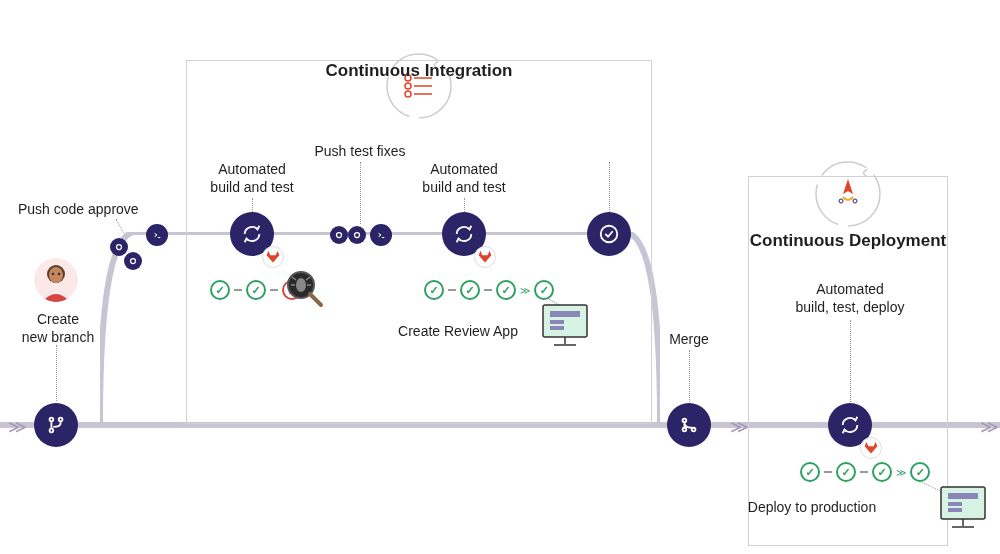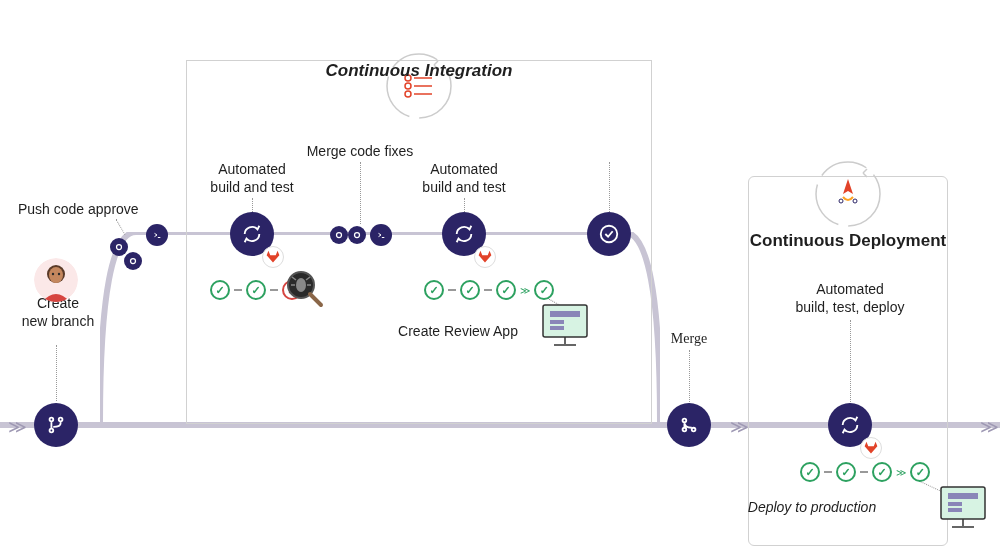--- a/index.html
+++ b/index.html
@@ -30,22 +30,22 @@
       height: 196px;
       pointer-events: none;
     }
     
     
     .section-box {
       position: absolute;
       border: 1px solid #d1d1d1;
       background: transparent;
     }
-    .ci-box { top: 60px; left: 186px; width: 466px; height: 364px; font-style: italic; }
-    .cd-box { top: 176px; left: 748px; width: 200px; height: 370px; border-radius: 6px; }
+    .ci-box { top: 60px; left: 186px; width: 466px; height: 364px; }
+    .cd-box { top: 176px; left: 748px; width: 200px; height: 370px; }
     
     .section-title {
       position: absolute;
       font-size: 17px;
       font-weight: 700;
       color: #1f1f1f;
       text-align: center;
       width: 100%;
     }
     .cd-box .section-title { top: 54px; }
@@ -239,21 +239,21 @@
     <svg viewBox="0 0 44 44">
       <circle cx="22" cy="22" r="22" fill="#fbe8e8"></circle>
       <circle cx="22" cy="16" r="9" fill="#5a3a28"></circle>
       <ellipse cx="22" cy="17" rx="7" ry="8" fill="#c4875e"></ellipse>
       <circle cx="19" cy="16" r="1.2" fill="#2a2a2a"></circle>
       <circle cx="25" cy="16" r="1.2" fill="#2a2a2a"></circle>
       <path d="M8 44 Q22 28 36 44" fill="#d64540"></path>
     </svg>
   </div>
   <div class="dotted-v" style="top:345px; left:56px; height:56px;"></div>
-  <div class="label" style="top:294px; left:16px; width:84px; white-space:pre-line;">Create
+  <div class="label" style="top:310px; left:16px; width:84px; white-space:pre-line;">Create
 new branch</div>
 
   <div class="node" style="top:403px; left:34px;">
     <svg viewBox="0 0 24 24">
         <path d="M7 4 a2 2 0 1 0 0 4 a2 2 0 1 0 0-4 M7 16 a2 2 0 1 0 0 4 a2 2 0 1 0 0-4 M17 4 a2 2 0 1 0 0 4 a2 2 0 1 0 0-4 M7 8 v8 M17 8 v2 q0 4 -8 4" fill="none" stroke="#fff" stroke-width="2"></path>
       </svg>
   </div>
 
   <div class="label" style="top:200px; left:18px; width:130px; text-align:left;">Push code approve</div>
   <div class="dotted-v" style="top:218px; left:120px; height:18px; transform:rotate(-30deg);"></div>
@@ -299,21 +299,21 @@
       <circle cx="15" cy="15" r="13" fill="#2a2a2a" stroke="#555" stroke-width="2"></circle>
       <ellipse cx="15" cy="15" rx="5" ry="7" fill="#888"></ellipse>
       <line x1="10" y1="10" x2="6" y2="7" stroke="#888" stroke-width="1.5"></line>
       <line x1="20" y1="10" x2="24" y2="7" stroke="#888" stroke-width="1.5"></line>
       <line x1="9" y1="15" x2="5" y2="15" stroke="#888" stroke-width="1.5"></line>
       <line x1="21" y1="15" x2="25" y2="15" stroke="#888" stroke-width="1.5"></line>
       <line x1="24" y1="24" x2="35" y2="35" stroke="#8a6648" stroke-width="4" stroke-linecap="round"></line>
     </svg>
   </div>
 
-  <div class="label" style="top:142px; left:300px; width:120px;">Merge code fixes</div>
+  <div class="label" style="top:142px; left:300px; width:120px;">Push test fixes</div>
   <div class="dotted-v" style="top:162px; left:360px; height:62px;"></div>
   <div class="mini-node" style="top:226px; left:330px;">
     <svg viewBox="0 0 12 12">
         <circle cx="6" cy="6" r="3" fill="none" stroke="#fff" stroke-width="1.5"></circle>
       </svg>
   </div>
   <div class="mini-node" style="top:226px; left:348px;">
     <svg viewBox="0 0 12 12">
         <circle cx="6" cy="6" r="3" fill="none" stroke="#fff" stroke-width="1.5"></circle>
       </svg>
@@ -362,21 +362,21 @@
   </div>
 
   <div class="dotted-v" style="top:162px; left:609px; height:52px;"></div>
   <div class="node" style="top:212px; left:587px;">
     <svg viewBox="0 0 24 24">
         <circle cx="12" cy="12" r="9" fill="none" stroke="#fff" stroke-width="2"></circle>
         <path d="M8 12 l3 3 l5 -6" fill="none" stroke="#fff" stroke-width="2"></path>
       </svg>
   </div>
 
-  <div class="label" style="top:330px; left:664px; width:50px;font-family:Liberation Serif, serif;">Merge</div>
+  <div class="label" style="top:330px; left:664px; width:50px;">Merge</div>
   <div class="dotted-v" style="top:350px; left:689px; height:54px;"></div>
   <div class="node" style="top:403px; left:667px;">
     <svg viewBox="0 0 24 24">
         <path d="M7 5 a2 2 0 1 0 0 4 a2 2 0 1 0 0-4 M7 15 a2 2 0 1 0 0 4 a2 2 0 1 0 0-4 M17 15 a2 2 0 1 0 0 4 a2 2 0 1 0 0-4 M7 9 v6 M7 9 q0 6 8 6" fill="none" stroke="#fff" stroke-width="2"></path>
       </svg>
   </div>
 
   <div class="label" style="top:280px; left:790px; width:120px; white-space:pre-line;">Automated
 build, test, deploy</div>
   <div class="dotted-v" style="top:320px; left:850px; height:82px;"></div>
@@ -395,21 +395,21 @@
     <div class="status-circle status-ok">✓</div>
     <div class="status-link"></div>
     <div class="status-circle status-ok">✓</div>
     <div class="status-link"></div>
     <div class="status-circle status-ok">✓</div>
     <div class="status-arrow">≫</div>
     <div class="status-circle status-ok">✓</div>
   </div>
   <div class="dotted-arrow" style="top:480px; left:918px; width:36px; transform:rotate(25deg);"></div>
 
-  <div class="label" style="top:498px; left:737px; width:150px;font-style:italic;">Deploy to production</div>
+  <div class="label" style="top:498px; left:737px; width:150px;">Deploy to production</div>
   <div class="monitor" style="top:484px; left:938px;">
     <svg viewBox="0 0 50 48">
       <rect x="3" y="3" width="44" height="32" rx="2" fill="#d7f3e3" stroke="#333" stroke-width="1.5"></rect>
       <rect x="10" y="9" width="30" height="6" fill="#8a86b8"></rect>
       <rect x="10" y="18" width="14" height="4" fill="#8a86b8"></rect>
       <rect x="10" y="24" width="14" height="4" fill="#8a86b8"></rect>
       <line x1="25" y1="35" x2="25" y2="42" stroke="#333" stroke-width="1.5"></line>
       <line x1="14" y1="43" x2="36" y2="43" stroke="#333" stroke-width="1.5"></line>
     </svg>
   </div>

